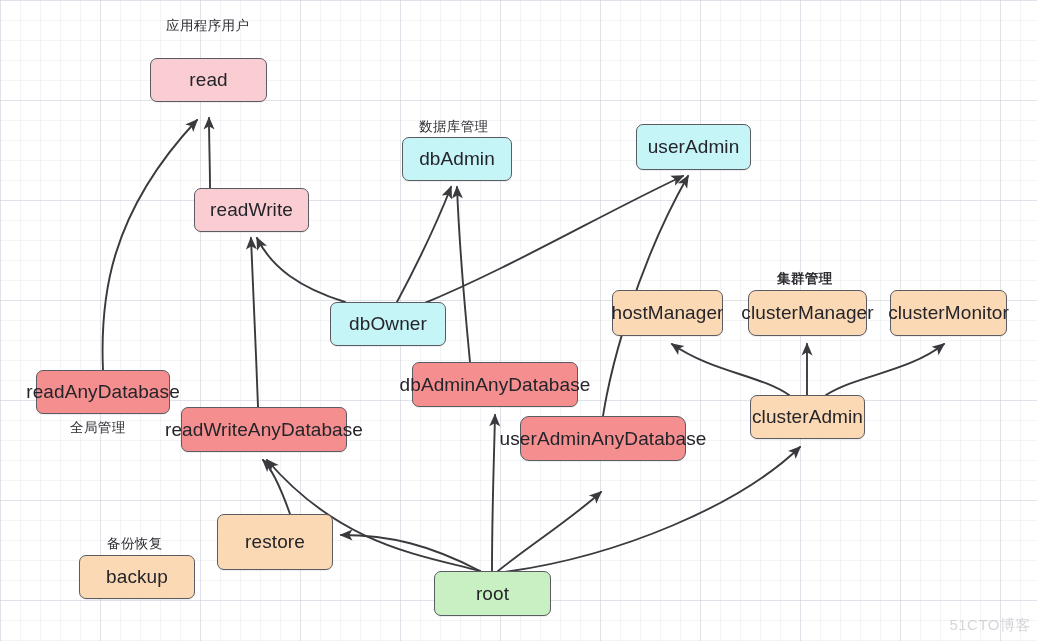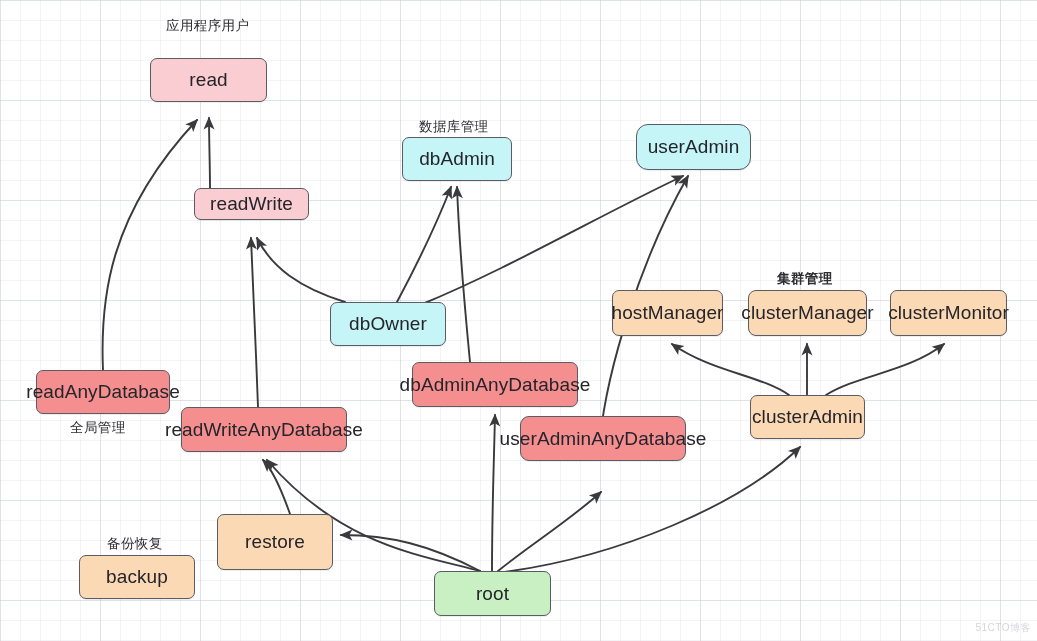--- a/index.html
+++ b/index.html
@@ -47,21 +47,21 @@
     position: absolute;
     font-size: 13.5px;
     color: #2e2e33;
     white-space: nowrap;
     letter-spacing: 0.4px;
   }
   .watermark {
     position: absolute;
     right: 6px;
     bottom: 6px;
-    font-size: 10px;
+    font-size: 15px;
     color: rgba(120,120,130,0.30);
     letter-spacing: 0.5px;
     user-select: none;
   }
 </style>
 </head>
 <body>
 
 <div id="canvas">
 
@@ -92,24 +92,24 @@
       </g>
   </svg>
 
   <div id="nodes-layer">
       <div class="node" style="left: 150px; top: 58px; width: 117px; height: 44px; background: rgb(249, 205, 210); border-color: rgb(91, 91, 99);">
         <span>read</span>
       </div>
       <div class="node" style="left: 402px; top: 137px; width: 110px; height: 44px; background: rgb(197, 245, 247); border-color: rgb(91, 91, 99);">
         <span>dbAdmin</span>
       </div>
-      <div class="node" style="left: 636px; top: 124px; width: 115px; height: 46px; background: rgb(197, 245, 247); border-color: rgb(91, 91, 99); border-radius: 12px;">
+      <div class="node" style="left: 636px; top: 124px; width: 115px; height: 46px; background: rgb(197, 245, 247); border-color: rgb(91, 91, 99);">
         <span>userAdmin</span>
       </div>
-      <div class="node" style="left: 194px; top: 188px; width: 115px; height: 32px; background: rgb(249, 205, 210); border-color: rgb(91, 91, 99); align-items: center;">
+      <div class="node" style="left: 194px; top: 188px; width: 115px; height: 44px; background: rgb(249, 205, 210); border-color: rgb(91, 91, 99); align-items: center;">
         <span>readWrite</span>
       </div>
       <div class="node" style="left: 612px; top: 290px; width: 111px; height: 46px; background: rgb(251, 217, 180); border-color: rgb(91, 91, 99);">
         <span>hostManager</span>
       </div>
       <div class="node" style="left: 748px; top: 290px; width: 119px; height: 46px; background: rgb(251, 217, 180); border-color: rgb(91, 91, 99); border-radius: 8px;">
         <span>clusterManager</span>
       </div>
       <div class="node" style="left: 890px; top: 290px; width: 117px; height: 46px; background: rgb(251, 217, 180); border-color: rgb(91, 91, 99);">
         <span>clusterMonitor</span>

